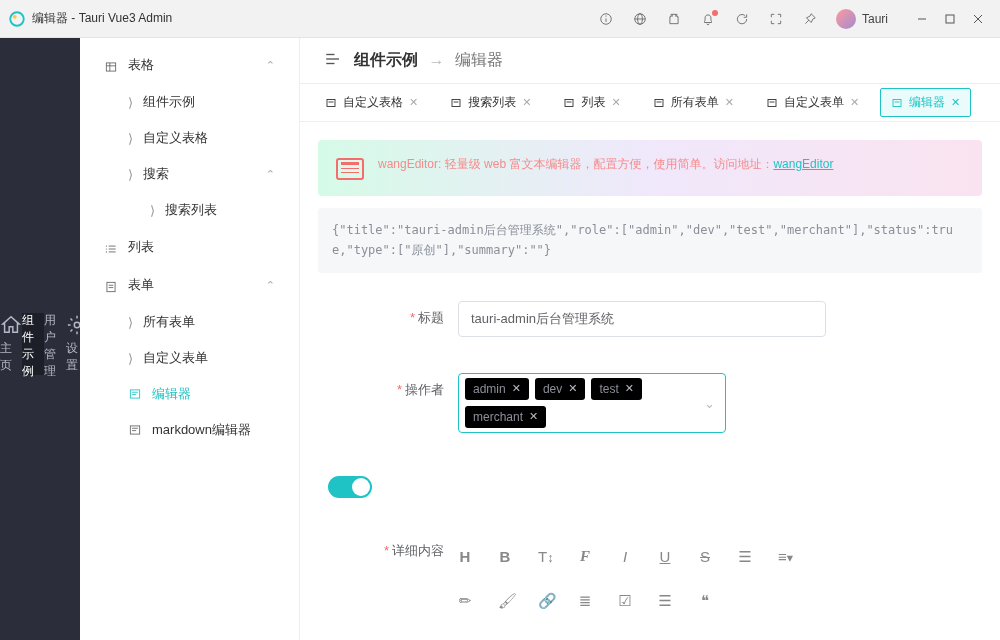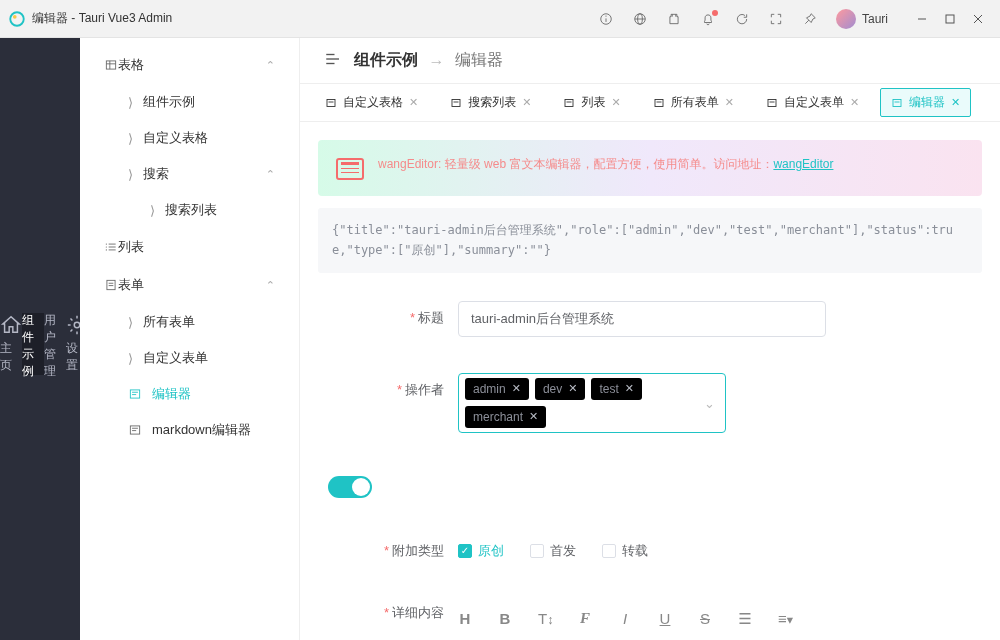--- a/index.html
+++ b/index.html
@@ -14,21 +14,21 @@
 .titlebar .avatar{width:20px;height:20px;border-radius:50%;background:linear-gradient(135deg,#ff9a9e,#a18cd1)}
 .titlebar .win{display:flex;gap:0;margin-left:20px}
 .titlebar .win span{width:28px;height:28px;display:flex;align-items:center;justify-content:center;cursor:pointer;color:#555}
 .app{display:flex;height:602px}
 .rail{width:80px;background:#2b2e3a;display:flex;flex-direction:row;align-items:center;padding-top:10px;color:#b4b7c5}
 .rail-item{width:80px;height:62px;display:flex;flex-direction:column;align-items:center;justify-content:center;gap:4px;font-size:12px;cursor:pointer}
 .rail-item.active{background:#1d1f28;color:#fff}
 .rail-item svg{width:22px;height:22px}
 .sidebar{width:220px;background:#fff;border-right:1px solid #eee;padding:8px 0;overflow-y:auto}
 .sb-group{padding:10px 24px;display:flex;align-items:center;justify-content:space-between;color:#333;font-size:13px;cursor:pointer}
-.sb-group .gl{display:flex;align-items:center;}
+.sb-group .gl{display:flex;align-items:flex-end;gap:10px}
 .sb-sub{padding:9px 24px 9px 48px;display:flex;align-items:center;gap:10px;color:#333;font-size:13px;cursor:pointer}
 .sb-sub2{padding:9px 24px 9px 70px;display:flex;align-items:center;gap:10px;color:#333;font-size:13px;cursor:pointer}
 .sb-sub.active{color:#1fc3c5}
 .chev{color:#aaa;font-size:11px}
 .content{flex:1;background:#fff;display:flex;flex-direction:column;overflow:hidden}
 .crumb-row{height:46px;display:flex;align-items:center;gap:12px;padding:0 24px;border-bottom:1px solid #eee}
 .crumb-row .burger{width:18px;cursor:pointer;color:#555}
 .crumb{font-size:16px;color:#333}
 .crumb .arrow{color:#bbb;margin:0 6px}
 .crumb .cur{color:#777}
@@ -373,39 +373,20 @@
             </div>
           </div>
         </div>
 
         <div class="frow">
           <div class="fctrl">
               <div class="switch"></div>
             </div>
         </div>
 
-        <div class="frow">
-          <div class="flabel"><span class="req">*</span><span>附加类型</span></div>
-          <div class="fctrl">
-              <div class="checks" id="checks">
-                <div class="check on">
-                  <span class="cbox on">✓</span>
-                  <span>原创</span>
-                </div>
-                <div class="check">
-                  <span class="cbox"></span>
-                  <span>首发</span>
-                </div>
-                <div class="check">
-                  <span class="cbox"></span>
-                  <span>转载</span>
-                </div>
-              </div>
-            </div>
-        </div>
 
         <div class="frow">
           <div class="flabel"><span class="req">*</span><span>详细内容</span></div>
           <div class="fctrl">
             <div class="toolbar">
               <span style="font-weight:bold">H</span>
               <span style="font-weight:bold">B</span>
               <span>T<small>↕</small></span>
               <span style="font-style:italic;font-family:serif;font-weight:bold">F</span>
               <span style="font-style:italic">I</span>

